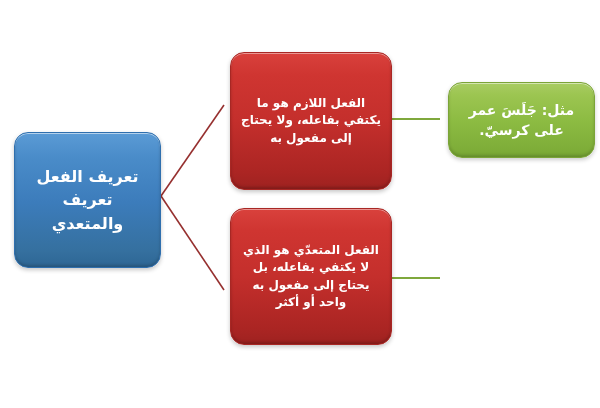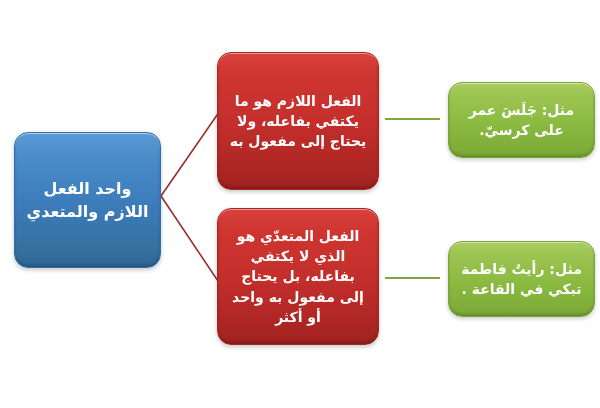--- a/index.html
+++ b/index.html
@@ -60,23 +60,23 @@
         #35709f 88%,
         #2e6694 100%);
     box-shadow:
       inset 0 1px 0 rgba(255,255,255,0.55),
       inset 0 -2px 3px rgba(0,0,0,0.18),
       0 2px 4px rgba(0,0,0,0.22);
   }
 
   
   .node-red {
-    left: 217px;
+    left: 230px;
     width: 162px;
-    font-size: 14px;
+    font-size: 12px;
     border: 1px solid #a82724;
     background: linear-gradient(to bottom,
         #d9413c 0%,
         #cf3531 16%,
         #c42f2c 50%,
         #ab2523 88%,
         #9e2220 100%);
     box-shadow:
       inset 0 1px 0 rgba(255,255,255,0.45),
       inset 0 -2px 3px rgba(0,0,0,0.20),
@@ -112,32 +112,29 @@
 <div id="canvas">
 
   <svg class="connectors" viewBox="0 0 600 408" width="600" height="408">
     <line x1="161" y1="196" x2="224" y2="105" stroke="#96302f" stroke-width="1.6"></line>
     <line x1="161" y1="196" x2="224" y2="290" stroke="#96302f" stroke-width="1.6"></line>
     <line x1="385" y1="119" x2="440" y2="119" stroke="#7fa83c" stroke-width="2.2"></line>
     <line x1="385" y1="278" x2="440" y2="278" stroke="#7fa83c" stroke-width="2.2"></line>
   </svg>
 
   <div class="node node-root">
-    <span class="txt">واحد الفعل اللازم والمتعدي</span>
+    <span class="txt">تعريف الفعل تعريف والمتعدي</span>
   </div>
 
   <div class="node node-red node-red-1">
     <span class="txt">الفعل اللازم هو ما يكتفي بفاعله، ولا يحتاج إلى مفعول به</span>
   </div>
 
   <div class="node node-red node-red-2">
     <span class="txt">الفعل المتعدّي هو الذي لا يكتفي بفاعله، بل يحتاج إلى مفعول به واحد أو أكثر</span>
   </div>
 
   <div class="node node-green node-green-1">
     <span class="txt">مثل: جَلَسَ عمر على كرسيّ.</span>
   </div>
 
-  <div class="node node-green node-green-2">
-    <span class="txt">مثل: رأيتُ فاطمة تبكي في القاعة .</span>
-  </div>
 
 </div>
 
 </body></html>

